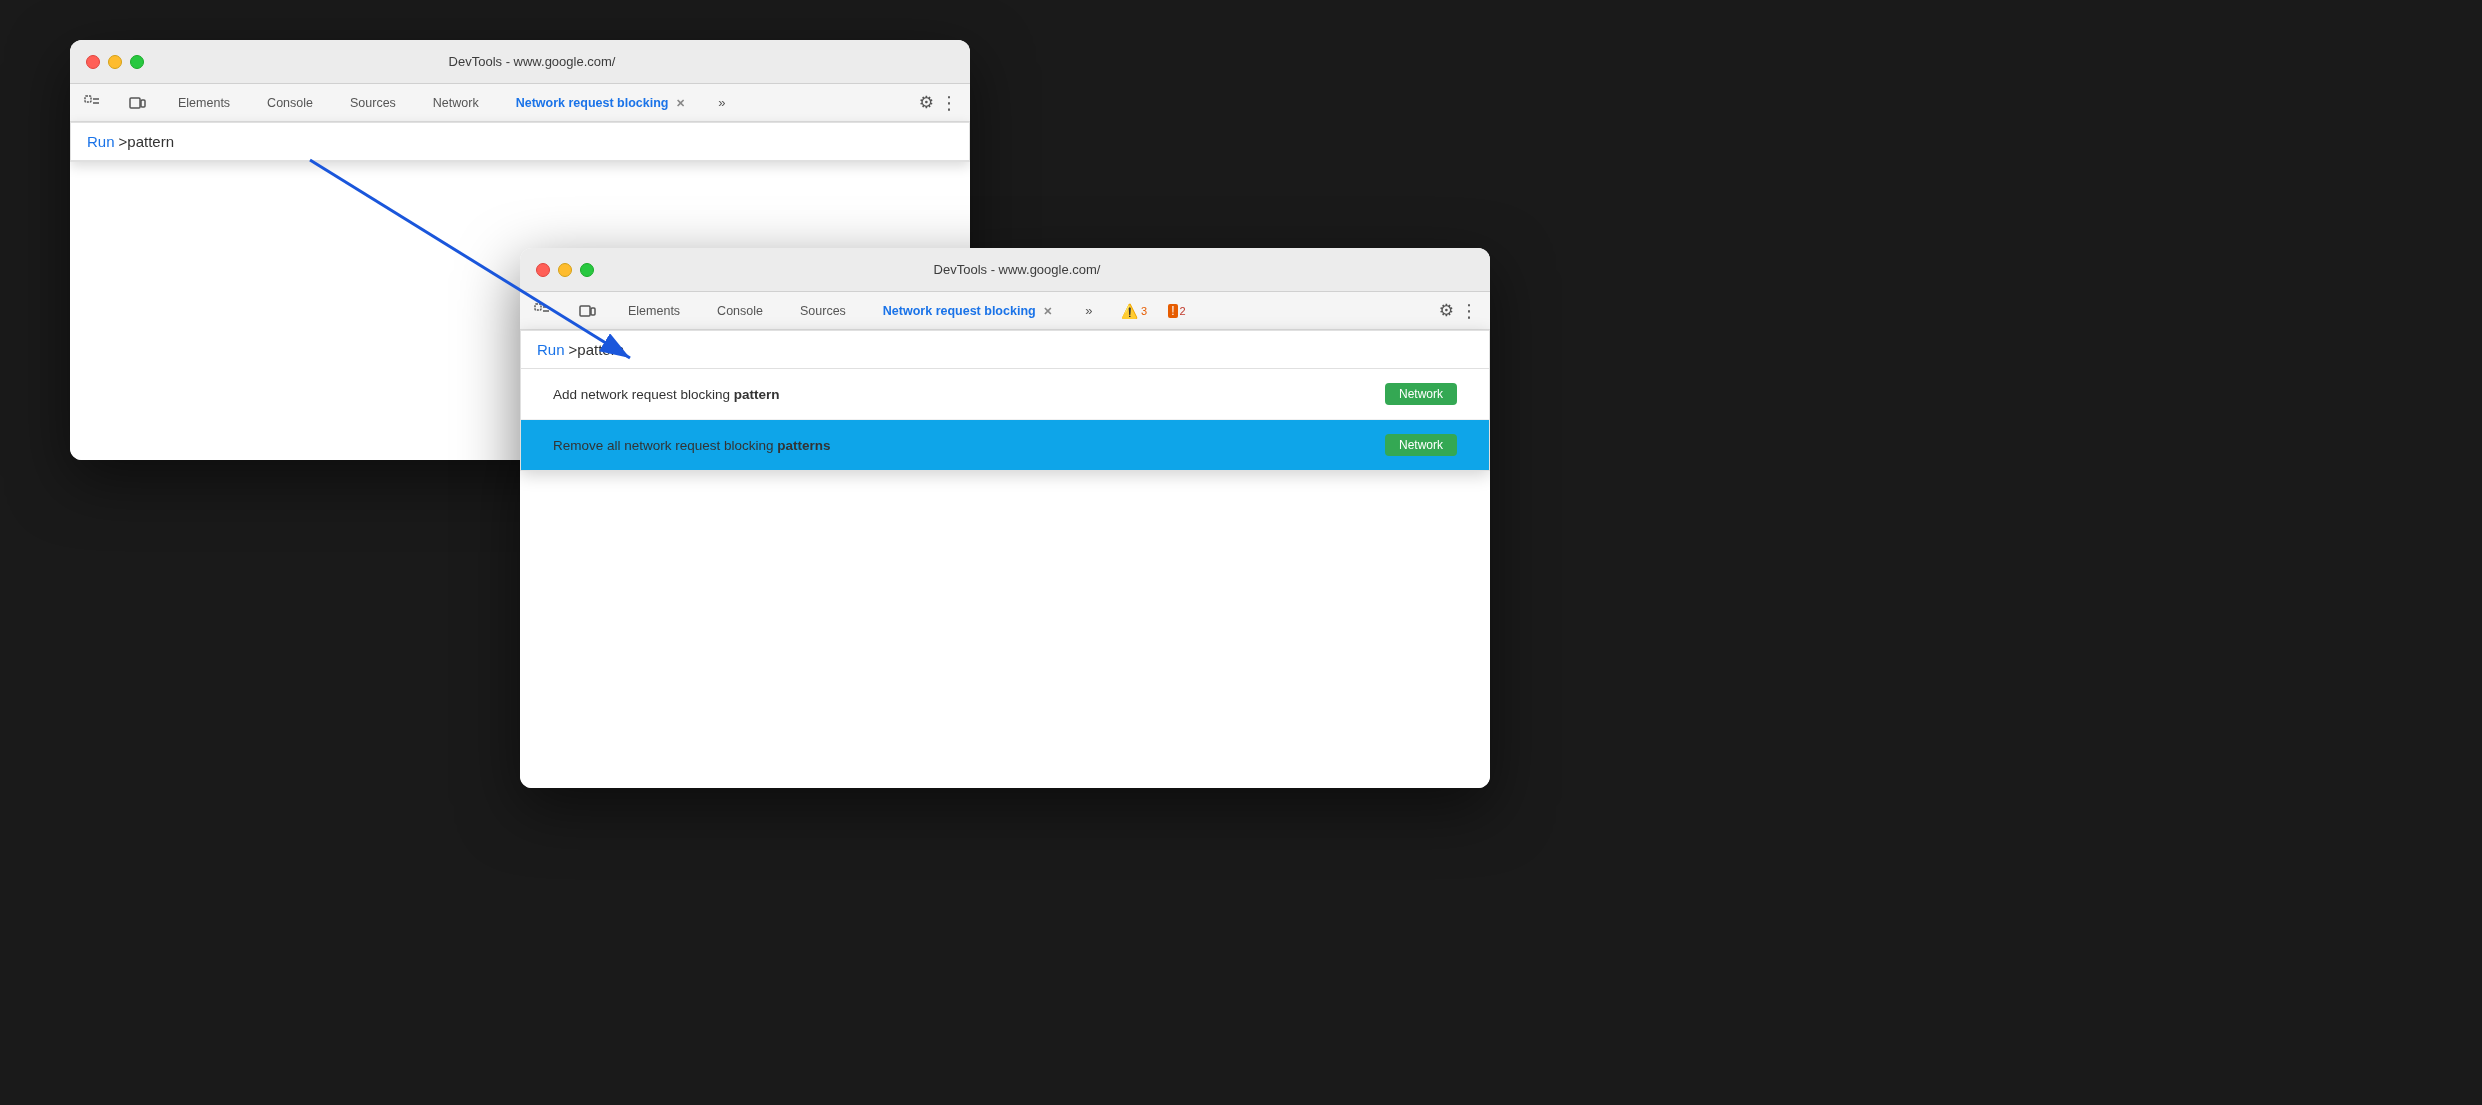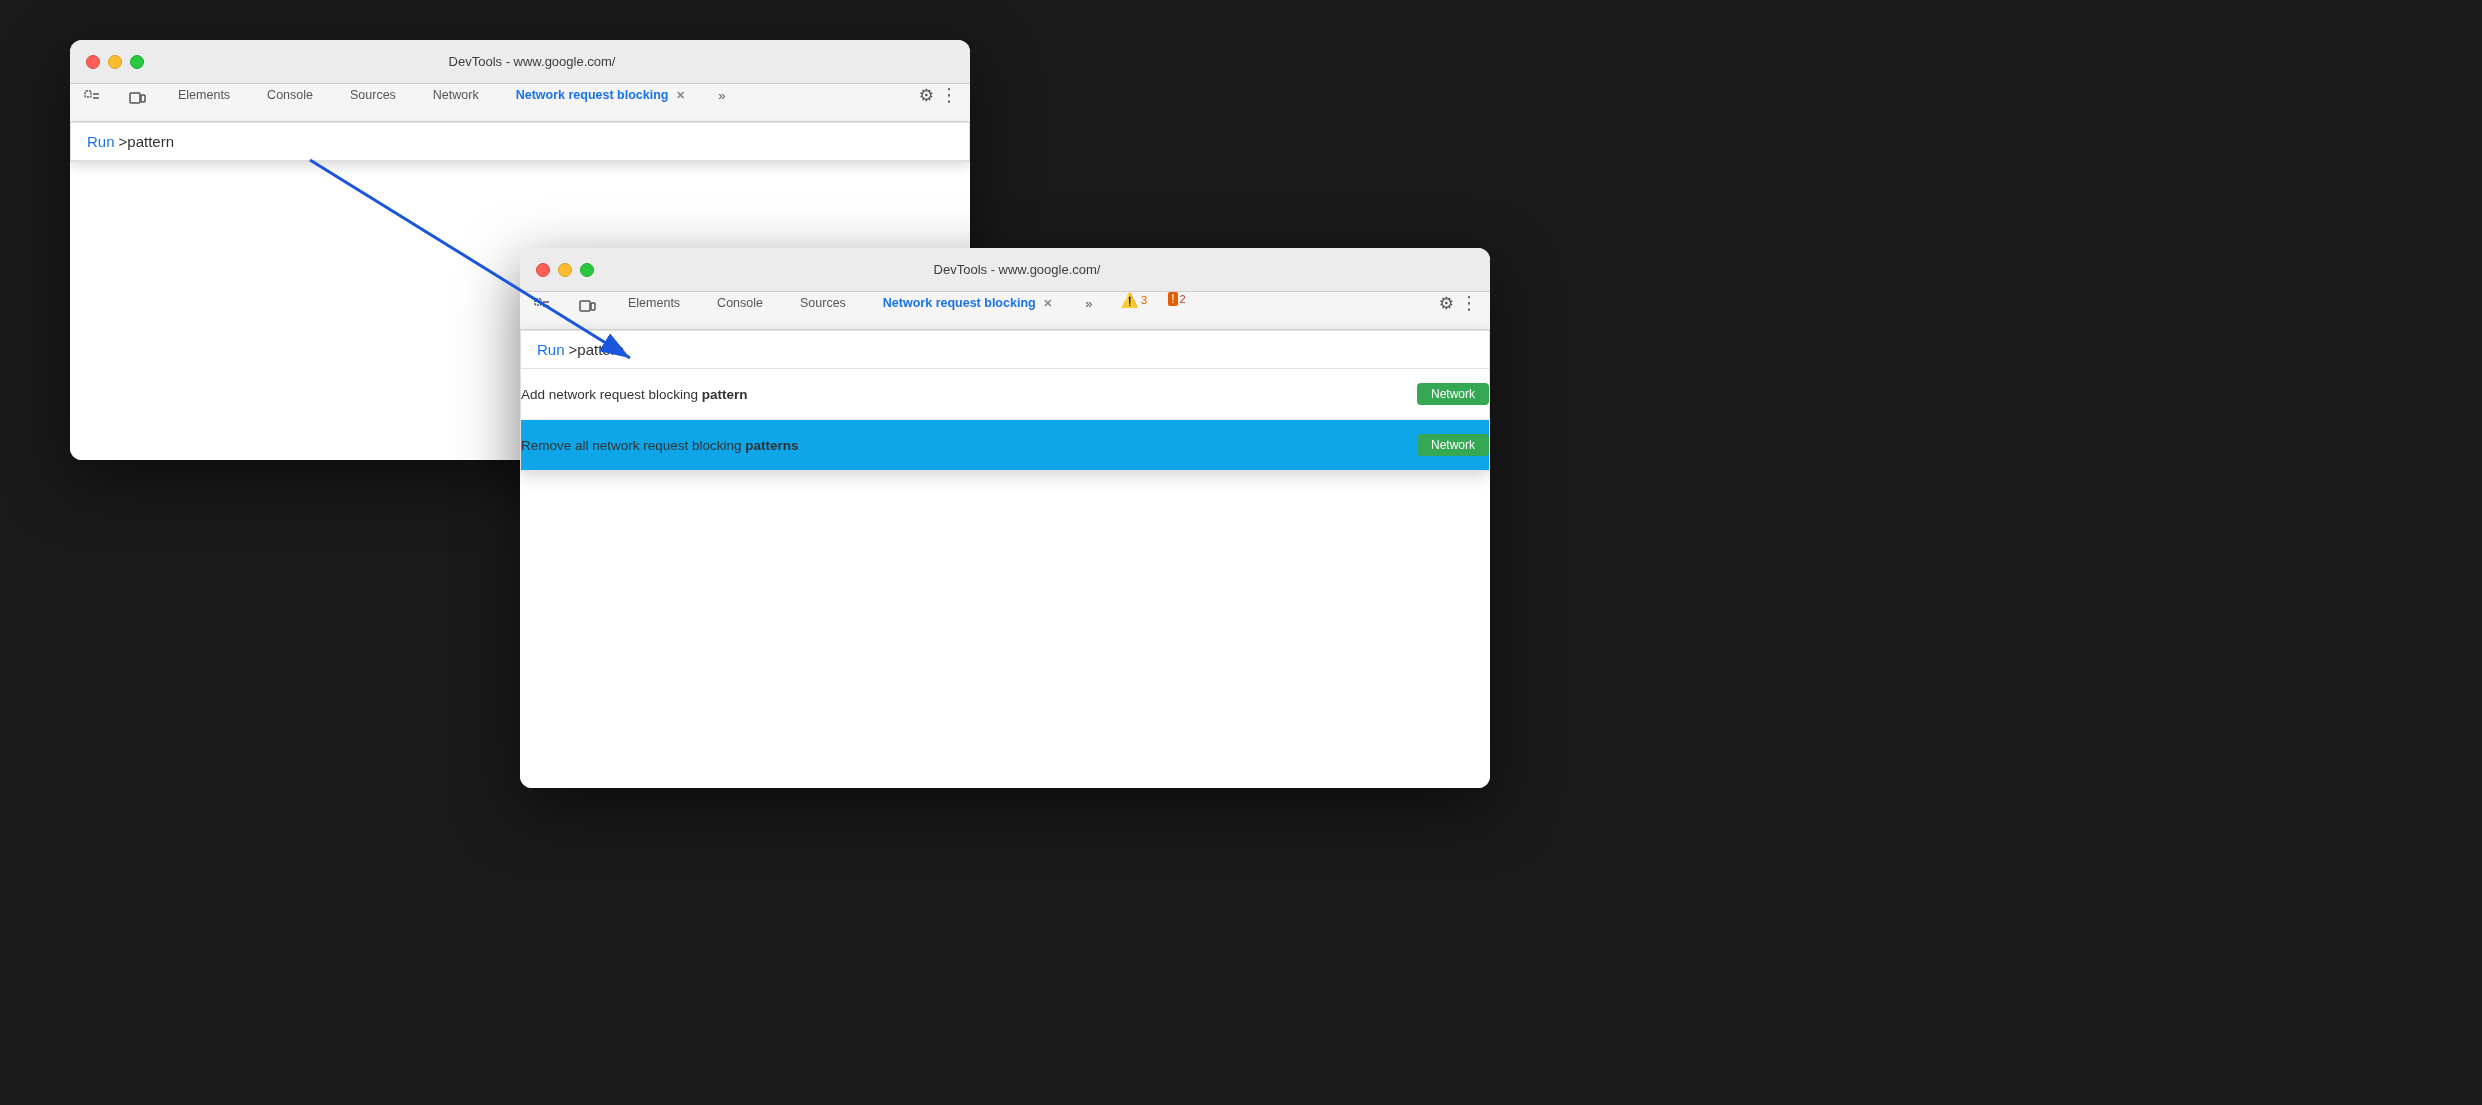--- a/index.html
+++ b/index.html
@@ -69,21 +69,21 @@
     .title-bar-text {
       font-size: 13px;
       color: #3c3c3c;
       font-weight: 500;
       margin-left: 24px;
     }
 
     
     .tab-bar {
       display: flex;
-      align-items: flex-start;
+      align-items: center;
       height: 38px;
       background: #f5f5f5;
       border-bottom: 1px solid #ddd;
       padding: 0 8px;
       gap: 17px;
     }
 
     .tab-icon {
       width: 28px;
       height: 28px;
@@ -209,21 +209,21 @@
       right: 0;
       background: #fff;
       border: 1px solid #e0e0e0;
       box-shadow: 0 4px 16px rgba(0,0,0,0.18);
       z-index: 100;
     }
 
     .cmd-result-row {
       display: flex;
       align-items: center;
-      padding: 14px 0;
+      padding: 14px 32px;
       border-bottom: 1px solid #f0f0f0;
       font-size: 13.5px;
       color: #333;
       gap: 16px;
     }
 
     .cmd-result-row:last-child { border-bottom: none; }
 
     .cmd-result-row.highlighted {
       background: #0ea5e9;

